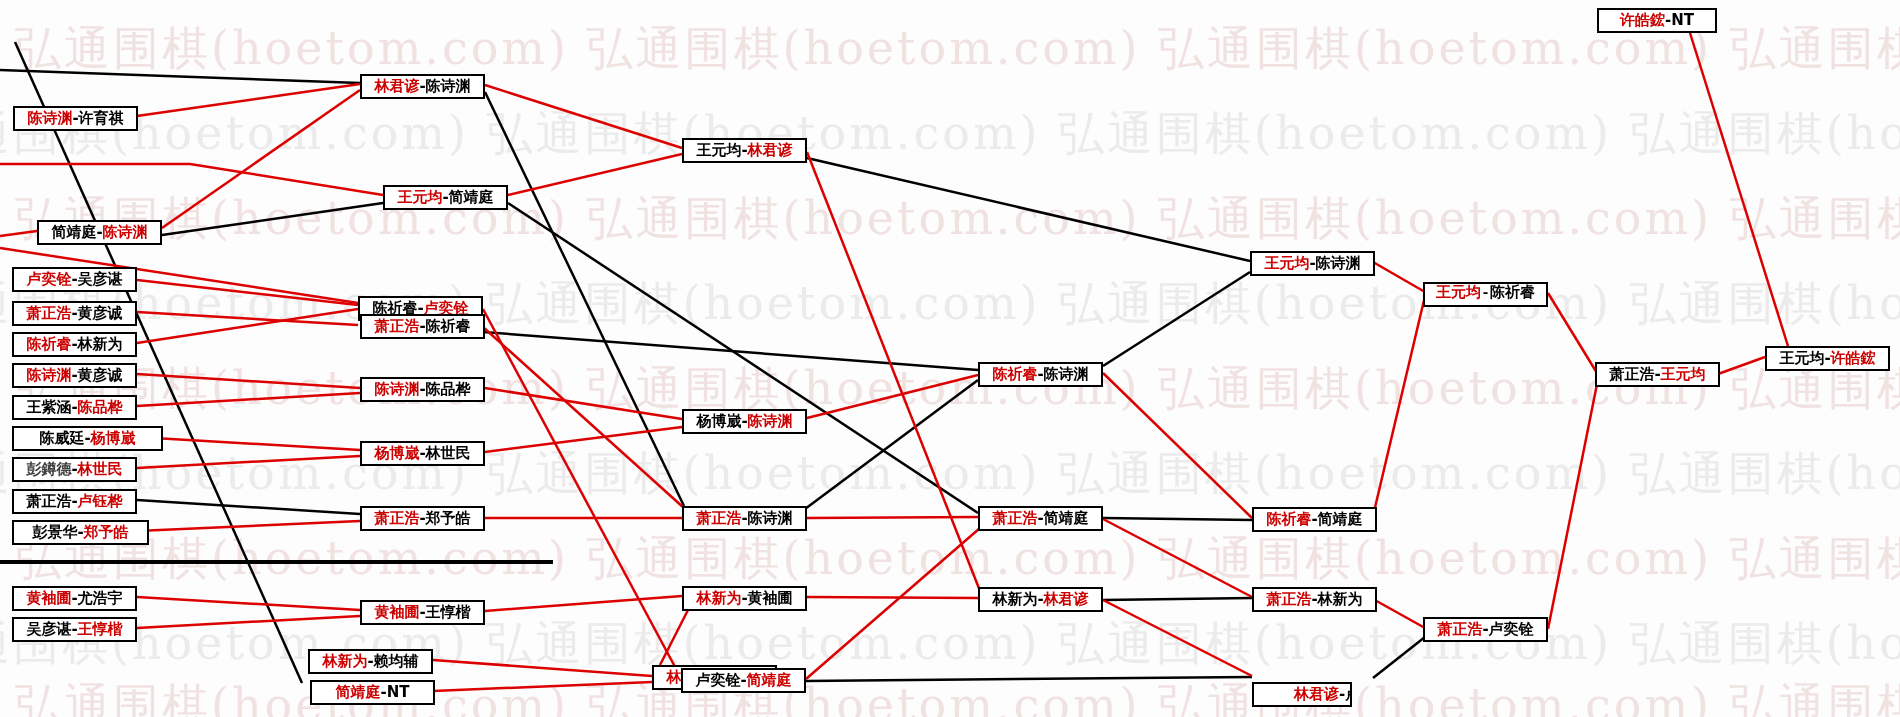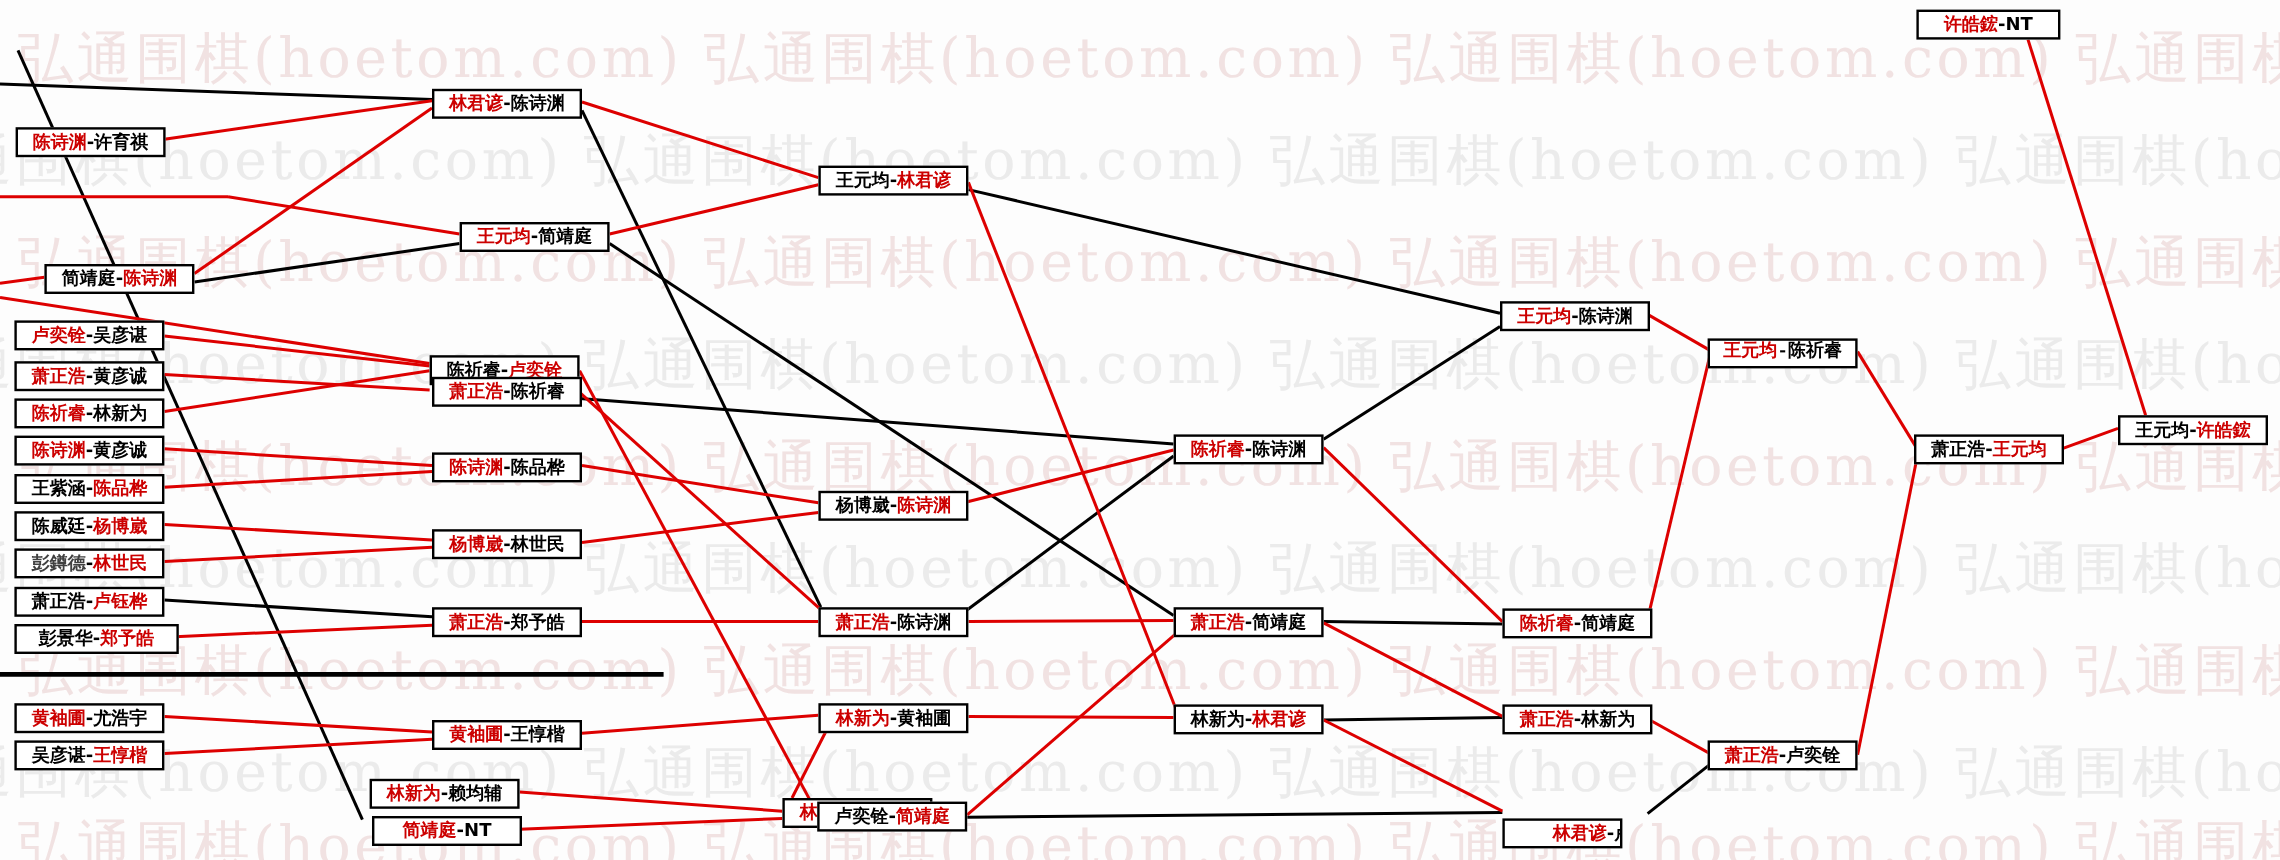--- a/index.html
+++ b/index.html
@@ -85,21 +85,21 @@
     <div class="wm" style="left: 15px; top: 528px; color: rgb(241, 226, 226);">弘通围棋(hoetom.com) 弘通围棋(hoetom.com) 弘通围棋(hoetom.com) 弘通围棋(hoetom.com)</div>
     <div class="wm" style="left: -85px; top: 613px; color: rgb(235, 235, 235);">弘通围棋(hoetom.com) 弘通围棋(hoetom.com) 弘通围棋(hoetom.com) 弘通围棋(hoetom.com)</div>
     <div class="wm" style="left: 15px; top: 675px; color: rgb(241, 226, 226);">弘通围棋(hoetom.com) 弘通围棋(hoetom.com) 弘通围棋(hoetom.com) 弘通围棋(hoetom.com)</div>
     <div class="box" style="left: 13px; top: 106px; width: 125px;"><span style="color: rgb(204, 0, 0);">陈诗渊</span><span style="color: rgb(0, 0, 0);">-</span><span style="color: rgb(0, 0, 0);">许育祺</span></div>
     <div class="box" style="left: 37px; top: 220px; width: 125px;"><span style="color: rgb(0, 0, 0);">简靖庭</span><span style="color: rgb(0, 0, 0);">-</span><span style="color: rgb(204, 0, 0);">陈诗渊</span></div>
     <div class="box" style="left: 12px; top: 267px; width: 125px;"><span style="color: rgb(204, 0, 0);">卢奕铨</span><span style="color: rgb(0, 0, 0);">-</span><span style="color: rgb(0, 0, 0);">吴彦谌</span></div>
     <div class="box" style="left: 12px; top: 301px; width: 125px;"><span style="color: rgb(204, 0, 0);">萧正浩</span><span style="color: rgb(0, 0, 0);">-</span><span style="color: rgb(0, 0, 0);">黄彦诚</span></div>
     <div class="box" style="left: 12px; top: 332px; width: 125px;"><span style="color: rgb(204, 0, 0);">陈祈睿</span><span style="color: rgb(0, 0, 0);">-</span><span style="color: rgb(0, 0, 0);">林新为</span></div>
     <div class="box" style="left: 12px; top: 363px; width: 125px;"><span style="color: rgb(204, 0, 0);">陈诗渊</span><span style="color: rgb(0, 0, 0);">-</span><span style="color: rgb(0, 0, 0);">黄彦诚</span></div>
     <div class="box" style="left: 12px; top: 395px; width: 125px;"><span style="color: rgb(0, 0, 0);">王紫涵</span><span style="color: rgb(0, 0, 0);">-</span><span style="color: rgb(204, 0, 0);">陈品桦</span></div>
-    <div class="box" style="left: 12px; top: 426px; width: 125px;"><span style="color: rgb(0, 0, 0);">陈威廷</span><span style="color: rgb(0, 0, 0);">-</span><span style="color: rgb(204, 0, 0);">杨博崴</span></div>
+    <div class="box" style="left: 12px; top: 426px; width: 151px;"><span style="color: rgb(0, 0, 0);">陈威廷</span><span style="color: rgb(0, 0, 0);">-</span><span style="color: rgb(204, 0, 0);">杨博崴</span></div>
     <div class="box" style="left: 12px; top: 457px; width: 125px;"><span style="color: #404040;">彭鐏德</span><span style="color: rgb(0, 0, 0);">-</span><span style="color: rgb(204, 0, 0);">林世民</span></div>
     <div class="box" style="left: 12px; top: 489px; width: 125px;"><span style="color: rgb(0, 0, 0);">萧正浩</span><span style="color: rgb(0, 0, 0);">-</span><span style="color: rgb(204, 0, 0);">卢钰桦</span></div>
     <div class="box" style="left: 12px; top: 520px; width: 137px;"><span style="color: rgb(0, 0, 0);">彭景华</span><span style="color: rgb(0, 0, 0);">-</span><span style="color: rgb(204, 0, 0);">郑予皓</span></div>
     <div class="box" style="left: 12px; top: 586px; width: 125px;"><span style="color: rgb(204, 0, 0);">黄袖圃</span><span style="color: rgb(0, 0, 0);">-</span><span style="color: rgb(0, 0, 0);">尤浩宇</span></div>
     <div class="box" style="left: 12px; top: 617px; width: 125px;"><span style="color: rgb(0, 0, 0);">吴彦谌</span><span style="color: rgb(0, 0, 0);">-</span><span style="color: rgb(204, 0, 0);">王惇楷</span></div>
     <div class="box" style="left: 360px; top: 74px; width: 125px;"><span style="color: rgb(204, 0, 0);">林君谚</span><span style="color: rgb(0, 0, 0);">-</span><span style="color: rgb(0, 0, 0);">陈诗渊</span></div>
     <div class="box" style="left: 383px; top: 185px; width: 125px;"><span style="color: rgb(204, 0, 0);">王元均</span><span style="color: rgb(0, 0, 0);">-</span><span style="color: rgb(0, 0, 0);">简靖庭</span></div>
     <div class="box" style="left: 358px; top: 296px; width: 125px;"><span style="color: rgb(0, 0, 0);">陈祈睿</span><span style="color: rgb(0, 0, 0);">-</span><span style="color: rgb(204, 0, 0);">卢奕铨</span></div>
     <div class="box" style="left: 360px; top: 314px; width: 125px;"><span style="color: rgb(204, 0, 0);">萧正浩</span><span style="color: rgb(0, 0, 0);">-</span><span style="color: rgb(0, 0, 0);">陈祈睿</span></div>
     <div class="box" style="left: 360px; top: 377px; width: 125px;"><span style="color: rgb(204, 0, 0);">陈诗渊</span><span style="color: rgb(0, 0, 0);">-</span><span style="color: rgb(0, 0, 0);">陈品桦</span></div>

